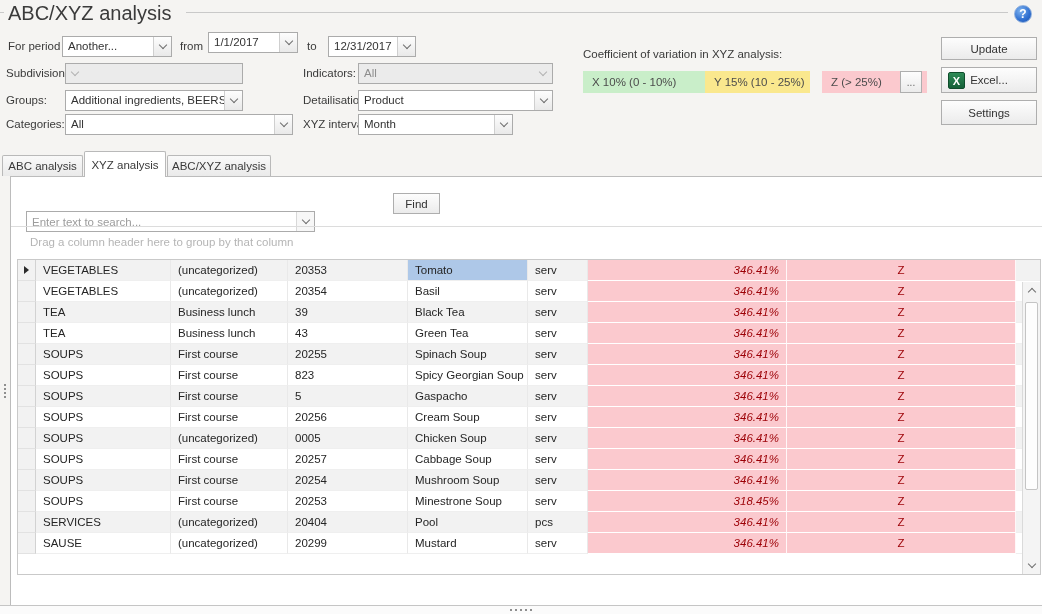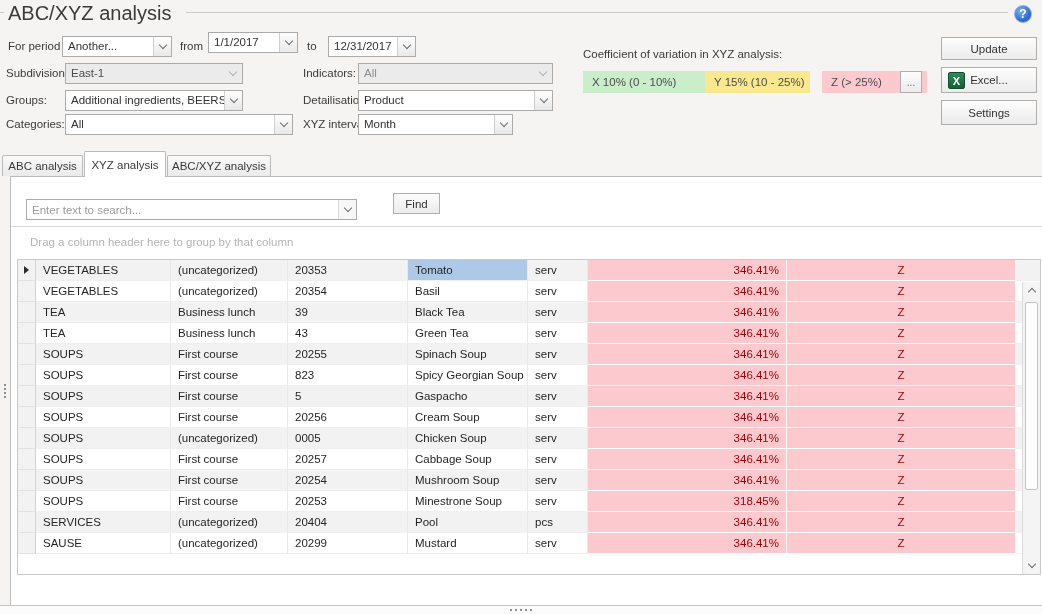--- a/index.html
+++ b/index.html
@@ -72,21 +72,21 @@
           white-space:nowrap; overflow:hidden; background:#fff; }
   .grow.alt .cell { background:#f2f2f2; }
   .ind { width:18px; padding:0; background:#f2f2f2 !important; border-right:1px solid #d2d2d2;
          border-bottom:1px solid #e2e2e2; display:flex; align-items:center; justify-content:center; }
   .focus-arrow { width:0; height:0; border-left:5px solid #2b2b2b;
                  border-top:4px solid transparent; border-bottom:4px solid transparent; }
   .w-ind{width:18px;} .w-group{width:135px;} .w-cat{width:117px;} .w-sku{width:120px;}
   .w-name{width:120px;} .w-unit{width:60px;} .w-coef{width:199px;} .w-xyz{width:229px;} .w-fill{flex:1; border-right:none;}
   .pink { background:var(--hl-bg,#fbc9ce) !important; color:var(--hl-tx,#9c0006);
           border-bottom:1px solid #fff; border-right:1px solid rgba(255,255,255,.85); }
-  .num { text-align:right; } .ctr { text-align:center; }
+  .num { text-align:right;font-style:italic; } .ctr { text-align:center; }
   .sel { background:var(--sel-bg,#aec8e8) !important; }
 
   
   .vsb { position:absolute; right:0; top:22px; bottom:0; width:18px; background:#f4f4f4; border-left:1px solid #dadada; }
   .sb-btn { height:17px; display:flex; align-items:center; justify-content:center; }
   .sb-btn.bottom { position:absolute; bottom:0; left:0; right:0; }
   .sb-thumb { position:absolute; left:2px; right:2px; top:20px; height:188px;
               background:#fdfdfd; border:1px solid #c4c4c4; border-radius:2px; }
 
   
@@ -124,21 +124,20 @@
   <div class="lbl" style="left:307px;top:36px">to</div>
   <div class="combo" style="left:328px;top:36px;width:88px">
     <div class="val">12/31/2017</div>
     <div class="abtn">
         <i class="chev"></i>
       </div>
   </div>
 
   <div class="lbl" style="left:6px;top:63px">Subdivisions:</div>
   <div class="combo disabled" style="left:65px;top:63px;width:178px">
-    <div class="val dark">East-1</div>
     <div class="abtn">
         <i class="chev"></i>
       </div>
   </div>
   <div class="lbl" style="left:303px;top:63px">Indicators:</div>
   <div class="combo disabled" style="left:358px;top:63px;width:195px">
     <div class="val">All</div>
     <div class="abtn">
         <i class="chev"></i>
       </div>
@@ -188,21 +187,21 @@
     <span>Excel...</span>
   </div>
   <div class="btn" style="left:941px;top:100px;width:96px;height:25px">Settings</div>
 
   <div class="tab" style="left:2px;width:81px">ABC analysis</div>
   <div class="tab active" style="left:84px;width:82px">XYZ analysis</div>
   <div class="tab" style="left:167px;width:104px">ABC/XYZ analysis</div>
 
   <div class="panel-bg"></div>
 
-  <div class="combo" style="left:26px;top:199px;width:331px;z-index:2">
+  <div class="combo" style="left:26px;top:211px;width:289px;z-index:2">
     <input placeholder="Enter text to search..." style="">
     <div class="abtn" style="background:#f7f7f7;border-left:1px solid #d8d8d8">
         <i class="chev"></i>
       </div>
   </div>
   <div class="btn" style="left:393px;top:193px;width:47px;height:21px;z-index:2">Find</div>
   <div class="sep"></div>
 
   <div class="drag-hint">Drag a column header here to group by that column</div>
 

